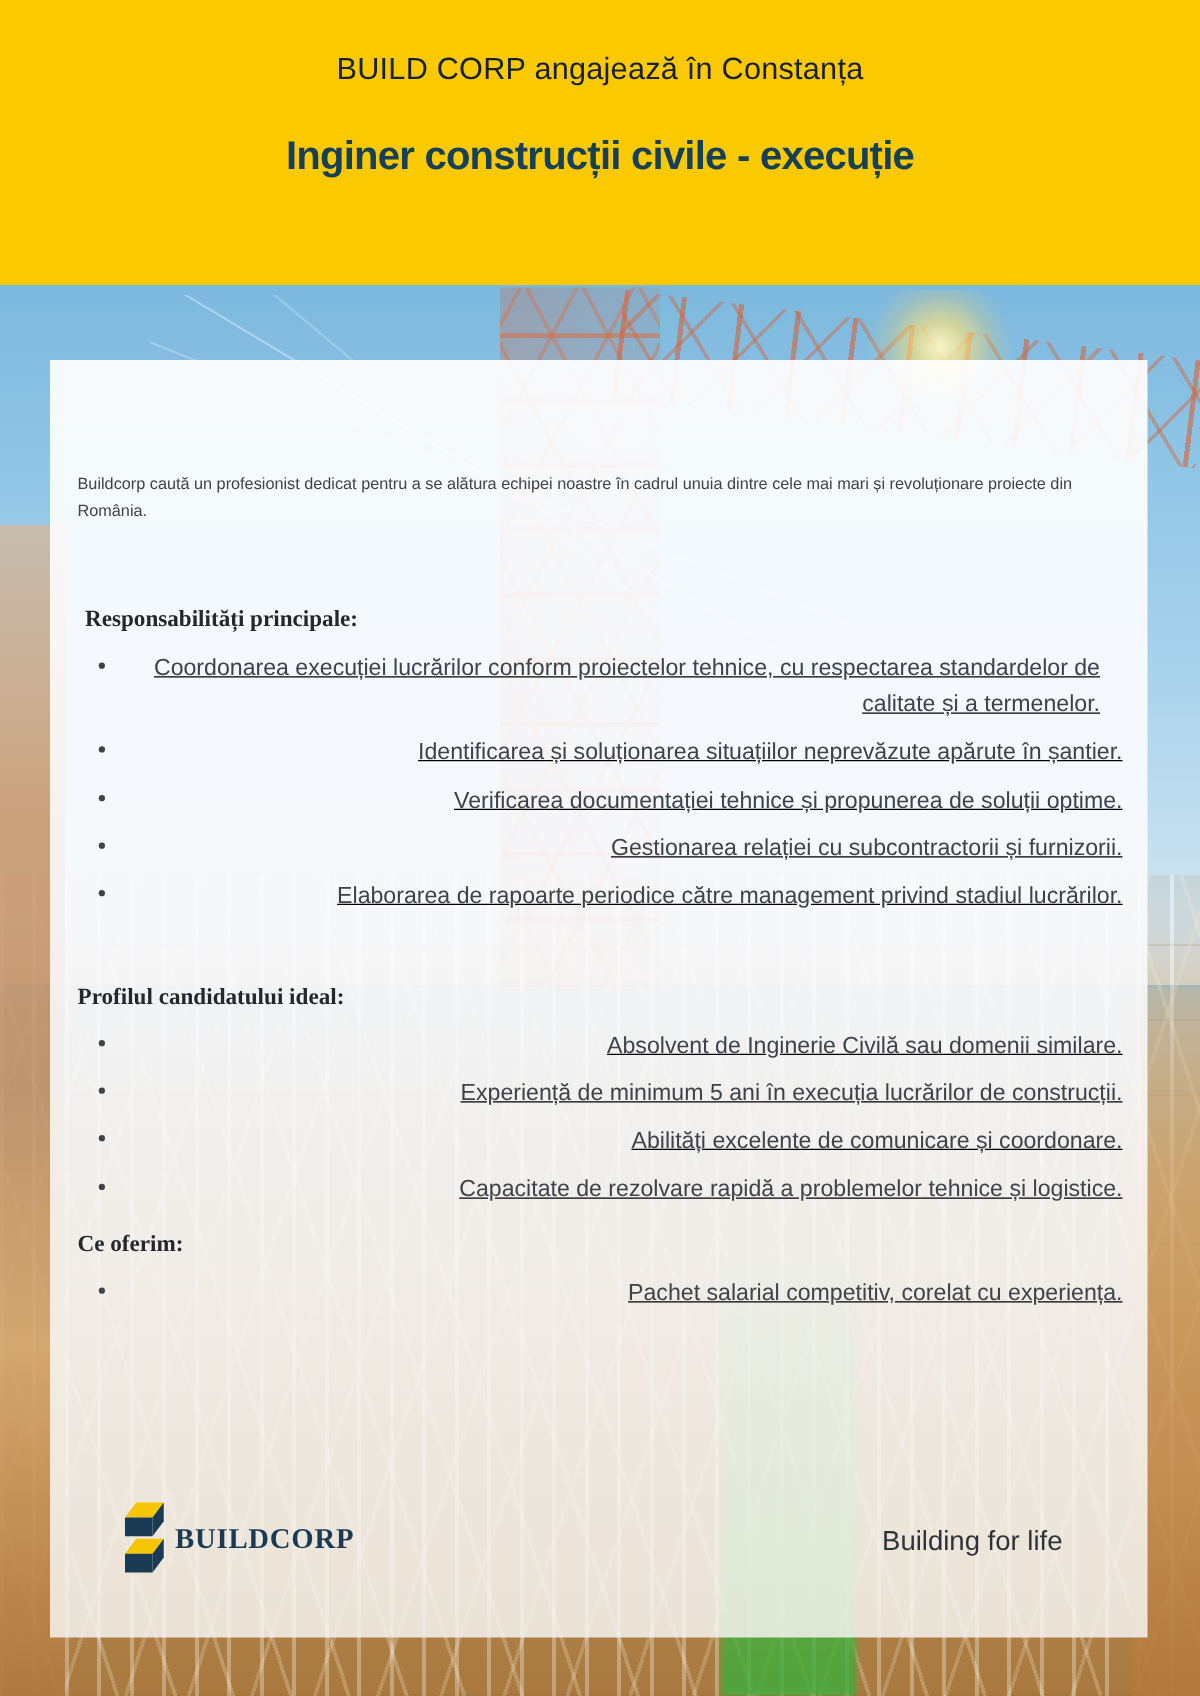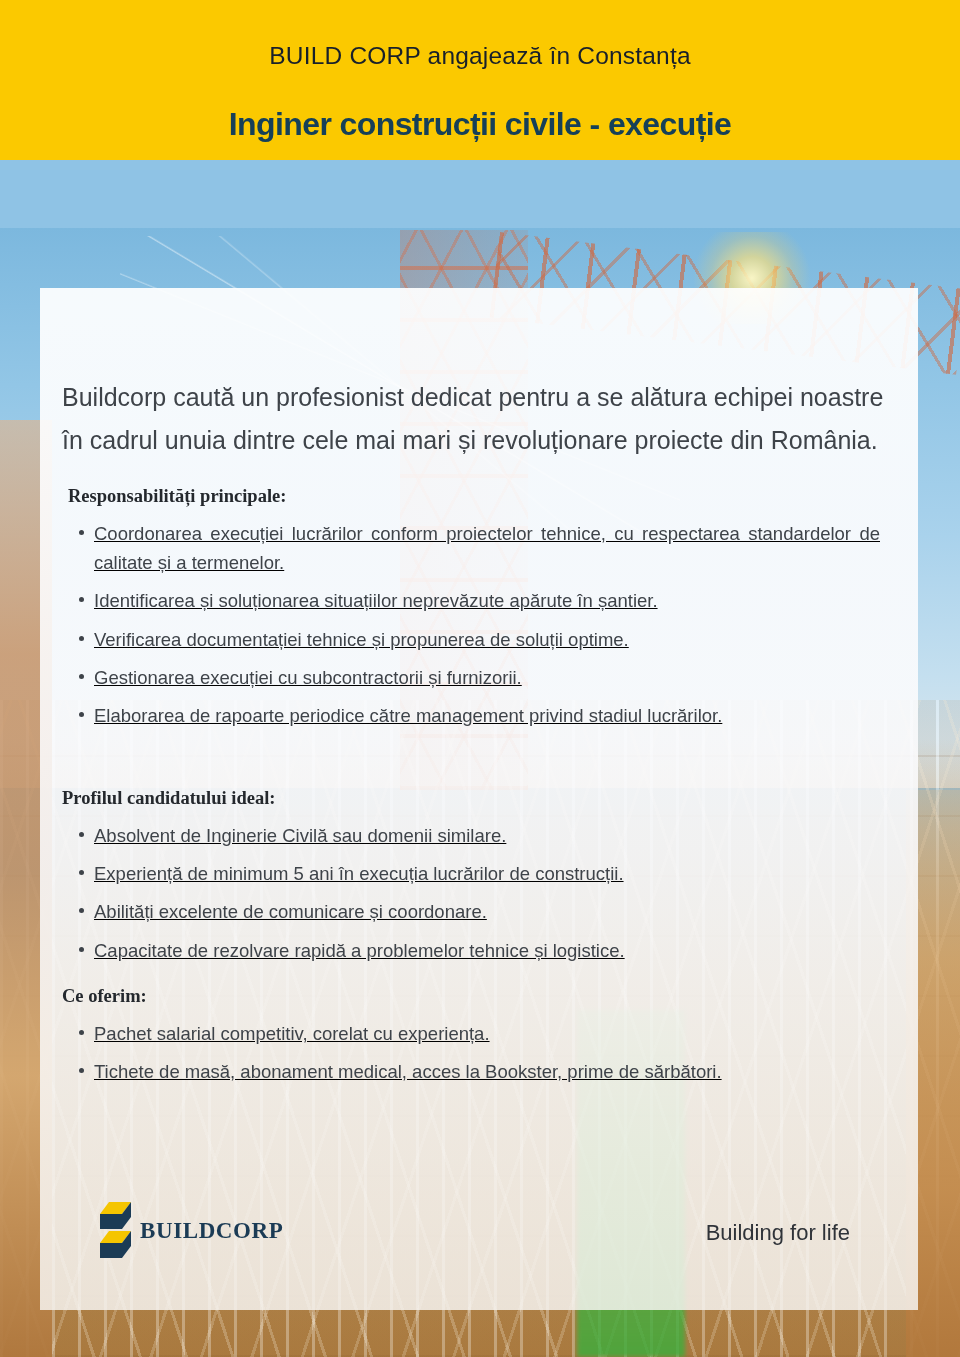--- a/index.html
+++ b/index.html
@@ -154,21 +154,21 @@
        rgba(212,162,100,0.72) 30%,
        rgba(198,142,80,0.88) 70%,
        rgba(178,120,60,0.95) 100%);
   }
 
   
   .header {
     position: absolute;
     left: 0; top: 0;
     width: 960px;
-    height: 160px;
+    height: 228px;
     background: #fbc900;
     z-index: 5;
   }
   .header-kicker {
     position: absolute;
     left: 0; right: 0;
     top: 42px;
     text-align: center;
     font-size: 24.5px;
     font-weight: 400;
@@ -211,21 +211,21 @@
     top: 0;
     bottom: 0;
   }
 
   
   .intro {
     position: absolute;
     left: 0;
     top: 88px;
     width: 834px;
-    font-size: 25px;
+    font-size: 13px;
     line-height: 1.73;
     color: #3e4349;
     font-family: "Liberation Sans", sans-serif;
   }
 
   .section { position: absolute; left: 0; width: 836px; }
   .sec-resp    { top: 198px; }
   .sec-profile { top: 500px; }
   .sec-offer   { top: 698px; }
 
@@ -245,20 +245,21 @@
     text-decoration: underline;
   }
   ul.bullets > li {
     position: relative;
     padding-left: 32px;
     margin-bottom: 9px;
     font-size: 18.5px;
     line-height: 1.58;
     color: #3e4349;
     font-family: "Liberation Sans", sans-serif;
+    text-align: right;
   }
   ul.bullets > li::before {
     content: "";
     position: absolute;
     left: 17px;
     top: 11px;
     width: 5px;
     height: 5px;
     border-radius: 50%;
     background: #3e4349;
@@ -332,40 +333,39 @@
     <div class="panel-inner">
 
       <p class="intro">Buildcorp caută un profesionist dedicat pentru a se alătura echipei noastre în cadrul unuia dintre cele mai mari și revoluționare proiecte din România.</p>
 
       <div class="section sec-resp">
         <div class="sec-heading">Responsabilități principale:</div>
         <ul class="bullets">
           <li class="justified">Coordonarea execuției lucrărilor conform proiectelor tehnice, cu respectarea standardelor de calitate și a termenelor.</li>
           <li>Identificarea și soluționarea situațiilor neprevăzute apărute în șantier.</li>
           <li>Verificarea documentației tehnice și propunerea de soluții optime.</li>
-          <li>Gestionarea execuției cu subcontractorii și furnizorii.</li>
+          <li>Gestionarea relației cu subcontractorii și furnizorii.</li>
           <li>Elaborarea de rapoarte periodice către management privind stadiul lucrărilor.</li>
         </ul>
       </div>
 
       <div class="section sec-profile">
         <div class="sec-heading">Profilul candidatului ideal:</div>
         <ul class="bullets">
           <li>Absolvent de Inginerie Civilă sau domenii similare.</li>
           <li>Experiență de minimum 5 ani în execuția lucrărilor de construcții.</li>
           <li>Abilități excelente de comunicare și coordonare.</li>
           <li>Capacitate de rezolvare rapidă a problemelor tehnice și logistice.</li>
         </ul>
       </div>
 
       <div class="section sec-offer">
         <div class="sec-heading">Ce oferim:</div>
         <ul class="bullets">
           <li>Pachet salarial competitiv, corelat cu experiența.</li>
-          <li>Tichete de masă, abonament medical, acces la Bookster, prime de sărbători.</li>
         </ul>
       </div>
 
       <div class="footer">
         <div class="brand">
           <svg class="logo-mark" viewBox="0 0 40 62">
             <polygon points="9,2 31,2 22,14 0,14" fill="#f5c500"></polygon>
             <polygon points="0,14 22,14 22,29 0,29" fill="#1b3b55"></polygon>
             <polygon points="22,14 31,2 31,17 22,29" fill="#1b3b55"></polygon>
             <polygon points="9,31 31,31 22,43 0,43" fill="#f5c500"></polygon>

